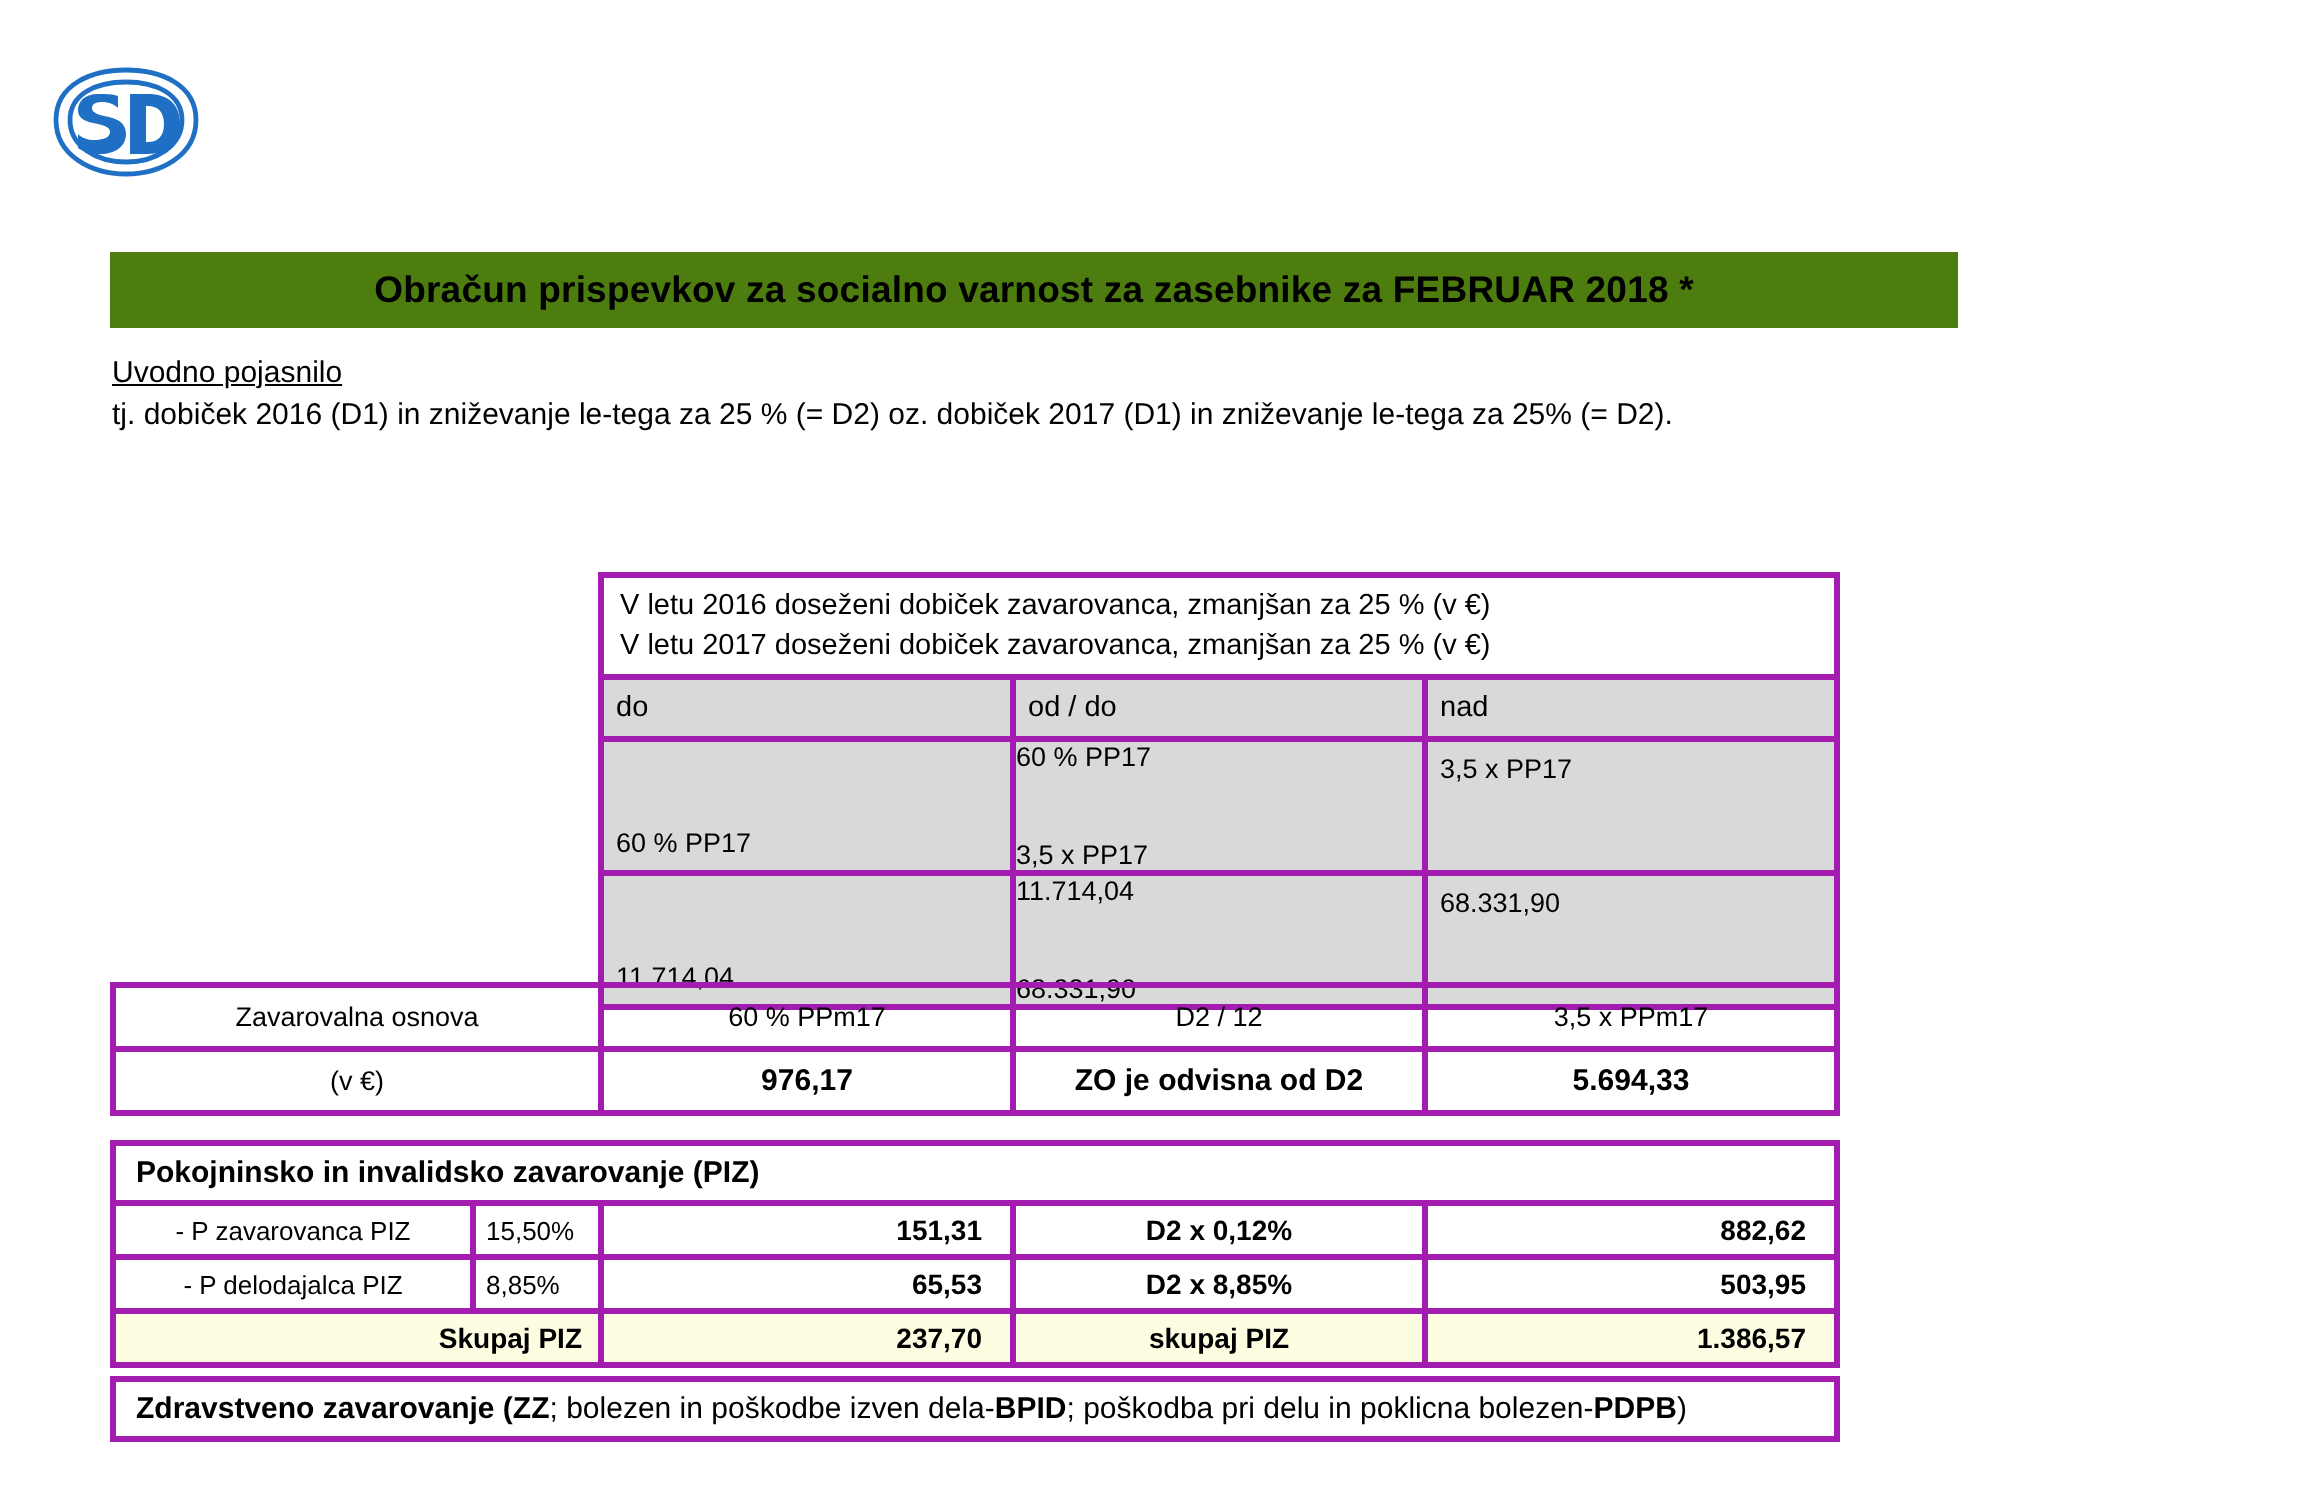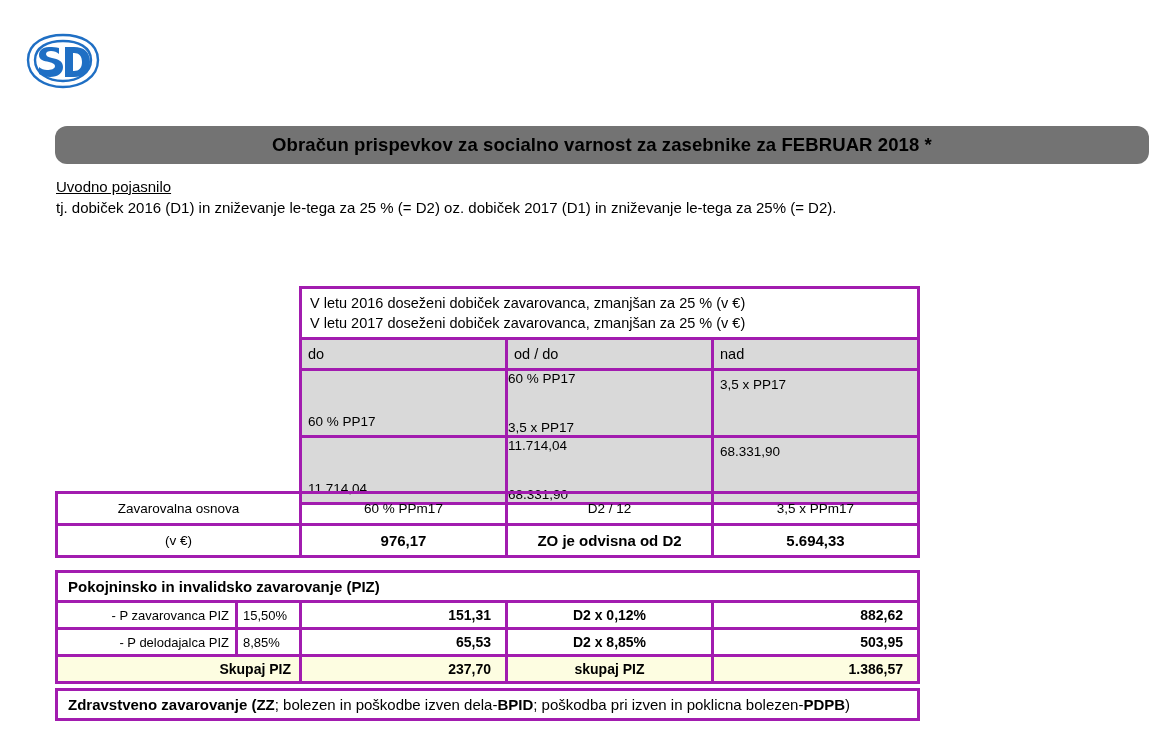--- a/index.html
+++ b/index.html
@@ -23,27 +23,26 @@
     top: 30px;
     width: 90px;
     height: 62px;
   }
 
   
   .title-banner {
     position: absolute;
     left: 55px;
     top: 126px;
-    width: 1094px;
+    width: 924px;
     height: 38px;
-    background: #737373;
+    background: #4d7c0f;
     display: flex;
     align-items: center;
     justify-content: center;
-    border-radius: 12px;
   }
   .title-banner span {
     font-size: 18.5px;
     font-weight: bold;
     letter-spacing: 0.1px;
   }
 
   
   .intro {
     position: absolute;
@@ -136,21 +135,21 @@
     height: 24px;
     font-size: 13px;
   }
   .sect-table td.section-head {
     font-size: 15px;
     font-weight: bold;
     height: 27px;
     padding-left: 10px;
   }
   .sect-table td.section-head .normal { font-weight: normal; }
-  .sect-table td.lbl { padding-left: 6px; text-align: right; }
+  .sect-table td.lbl { padding-left: 6px; text-align: center; }
   .sect-table td.pct { text-align: left; padding-left: 5px; }
   .sect-table td.num { text-align: right; padding-right: 14px; font-weight: bold; font-size: 14px; }
   .sect-table td.mid { text-align: center; font-weight: bold; font-size: 14px; }
   .sect-table tr.total td {
     background: #fdfde1;
     font-weight: bold;
     font-size: 14px;
   }
   .sect-table tr.total td.lbl2 {
     text-align: right;
@@ -284,16 +283,16 @@
 <table class="tbl sect-table zz">
   <colgroup>
     <col style="width:180px">
     <col style="width:64px">
     <col style="width:206px">
     <col style="width:206px">
     <col style="width:206px">
   </colgroup>
   <tbody>
     <tr>
-      <td class="section-head" colspan="5"><span>Zdravstveno zavarovanje (</span><span>ZZ</span><span class="normal">; bolezen in poškodbe izven dela-</span><span>BPID</span><span class="normal">; poškodba pri izven in poklicna bolezen-</span><span>PDPB</span><span class="normal">)</span></td>
+      <td class="section-head" colspan="5"><span>Zdravstveno zavarovanje (</span><span>ZZ</span><span class="normal">; bolezen in poškodbe izven dela-</span><span>BPID</span><span class="normal">; poškodba pri delu in poklicna bolezen-</span><span>PDPB</span><span class="normal">)</span></td>
     </tr>
   </tbody>
 </table>
 
 </body></html>

